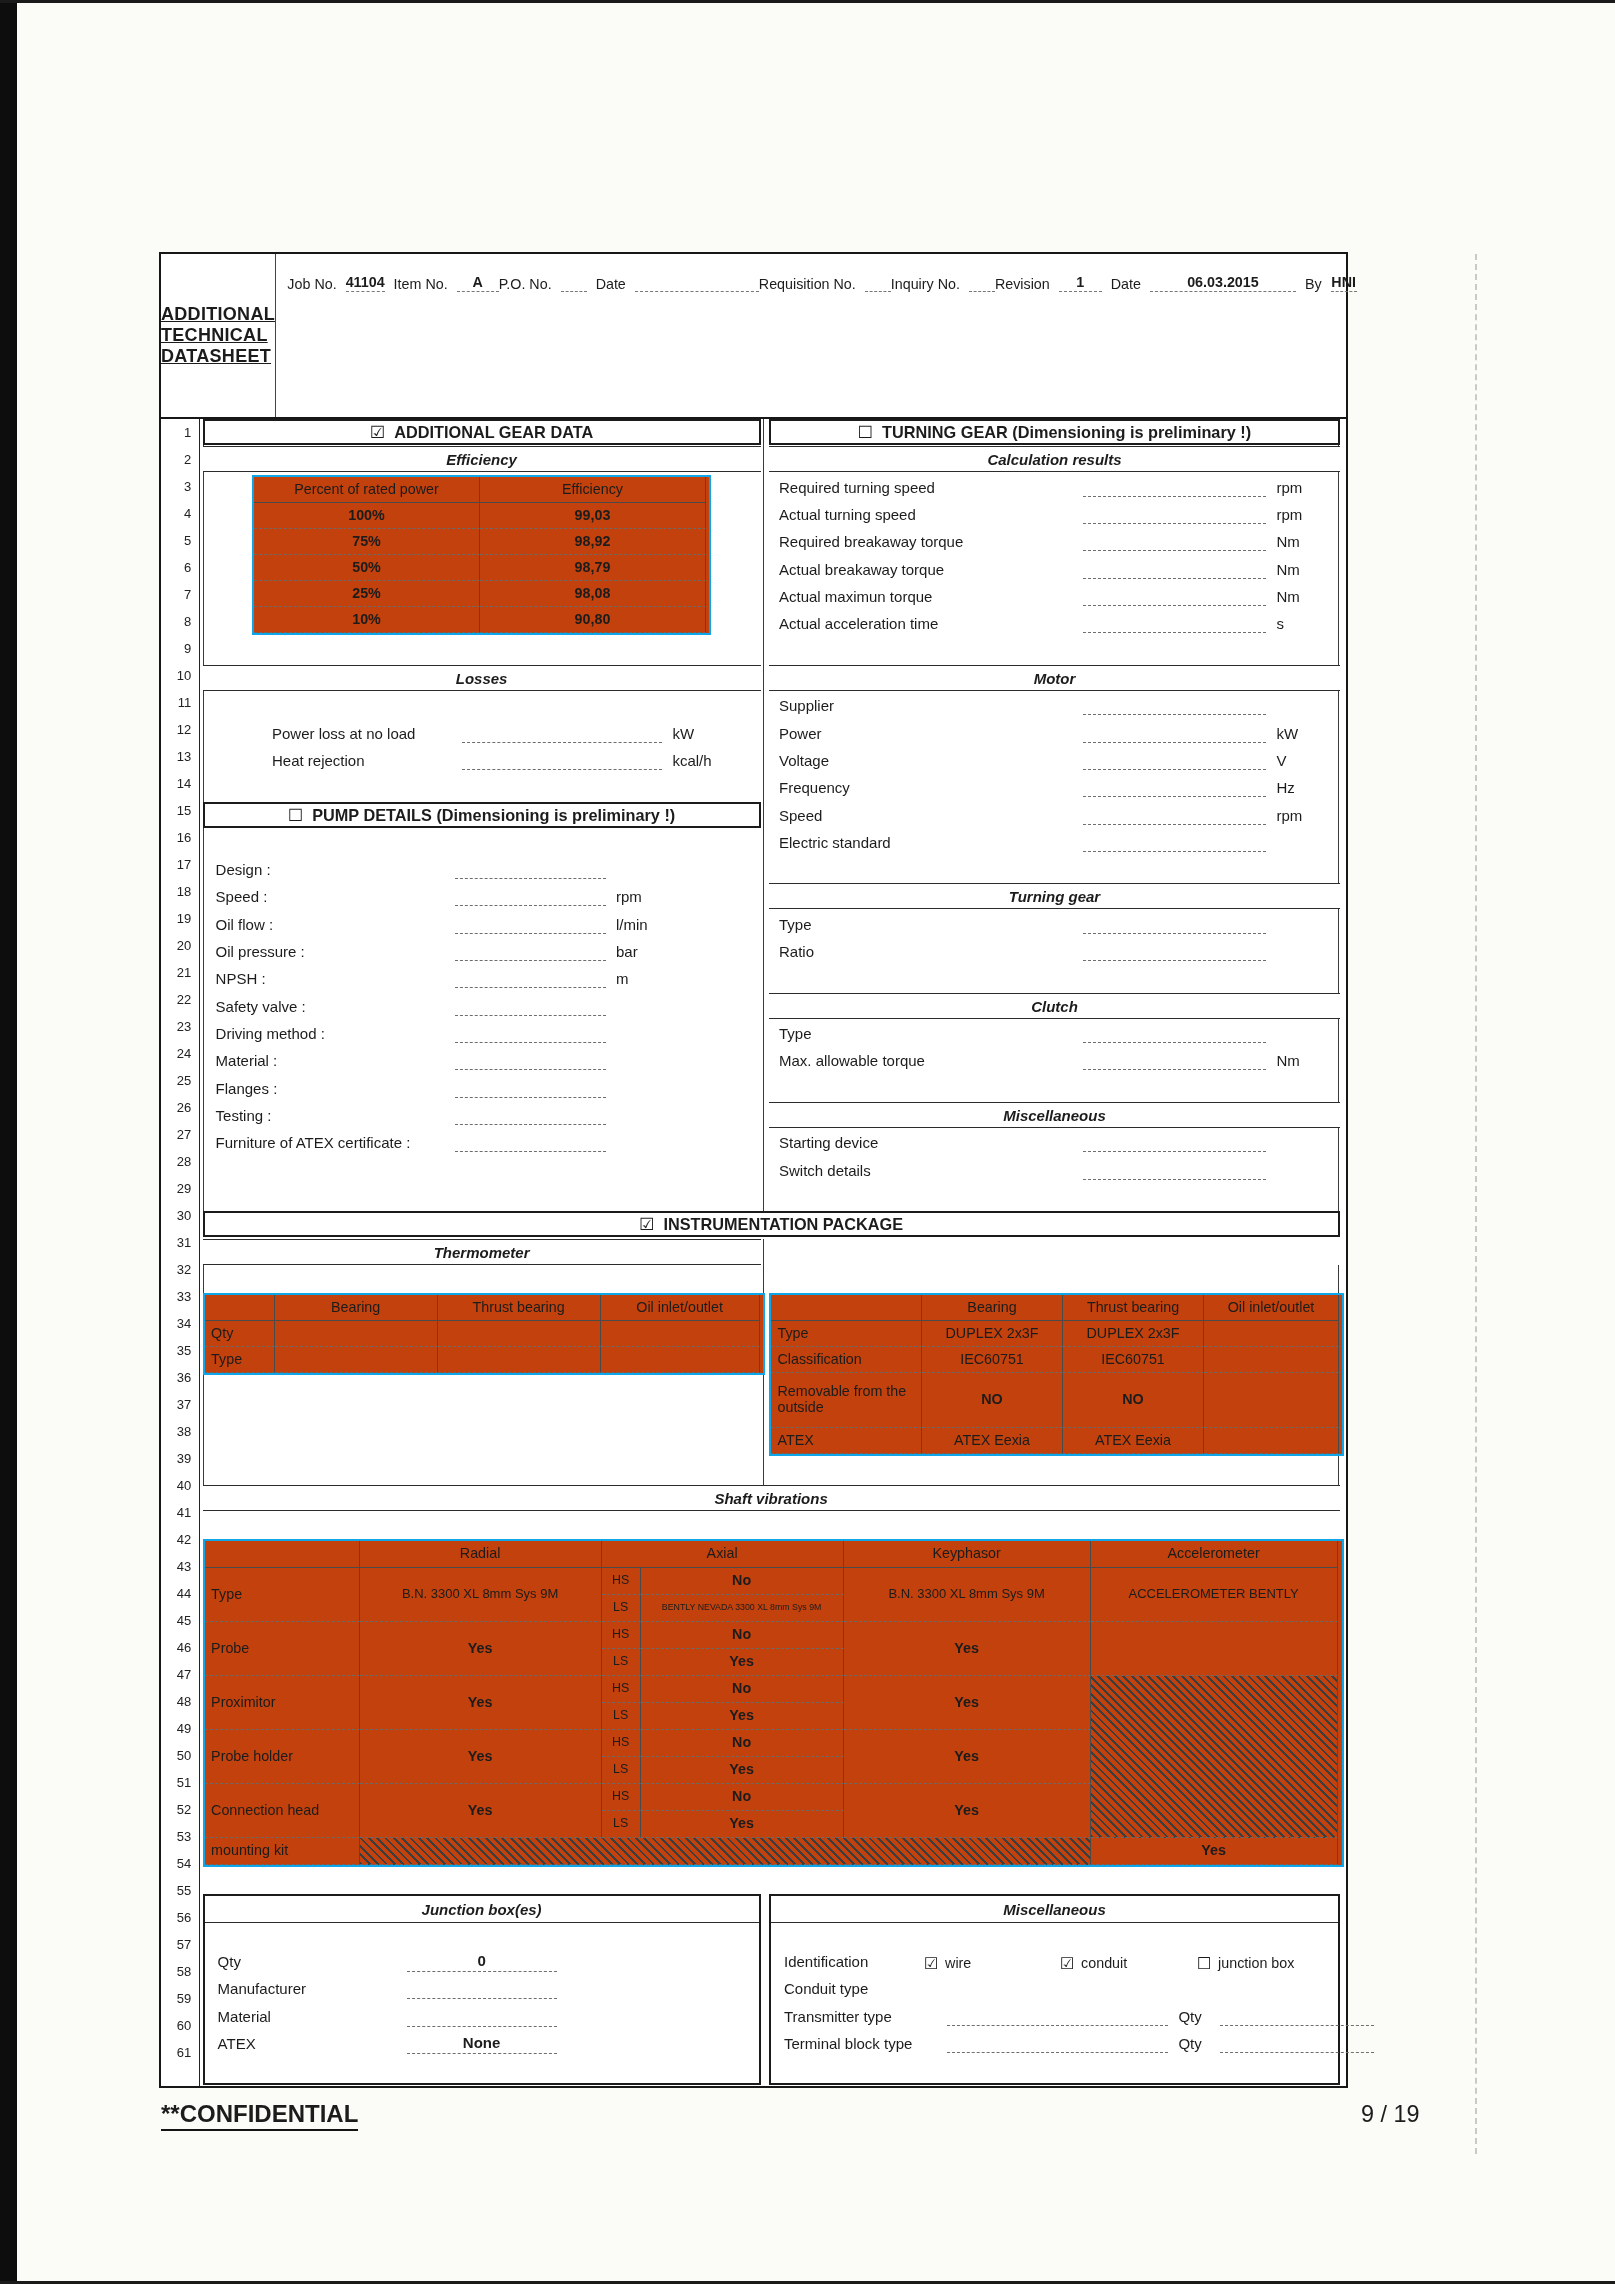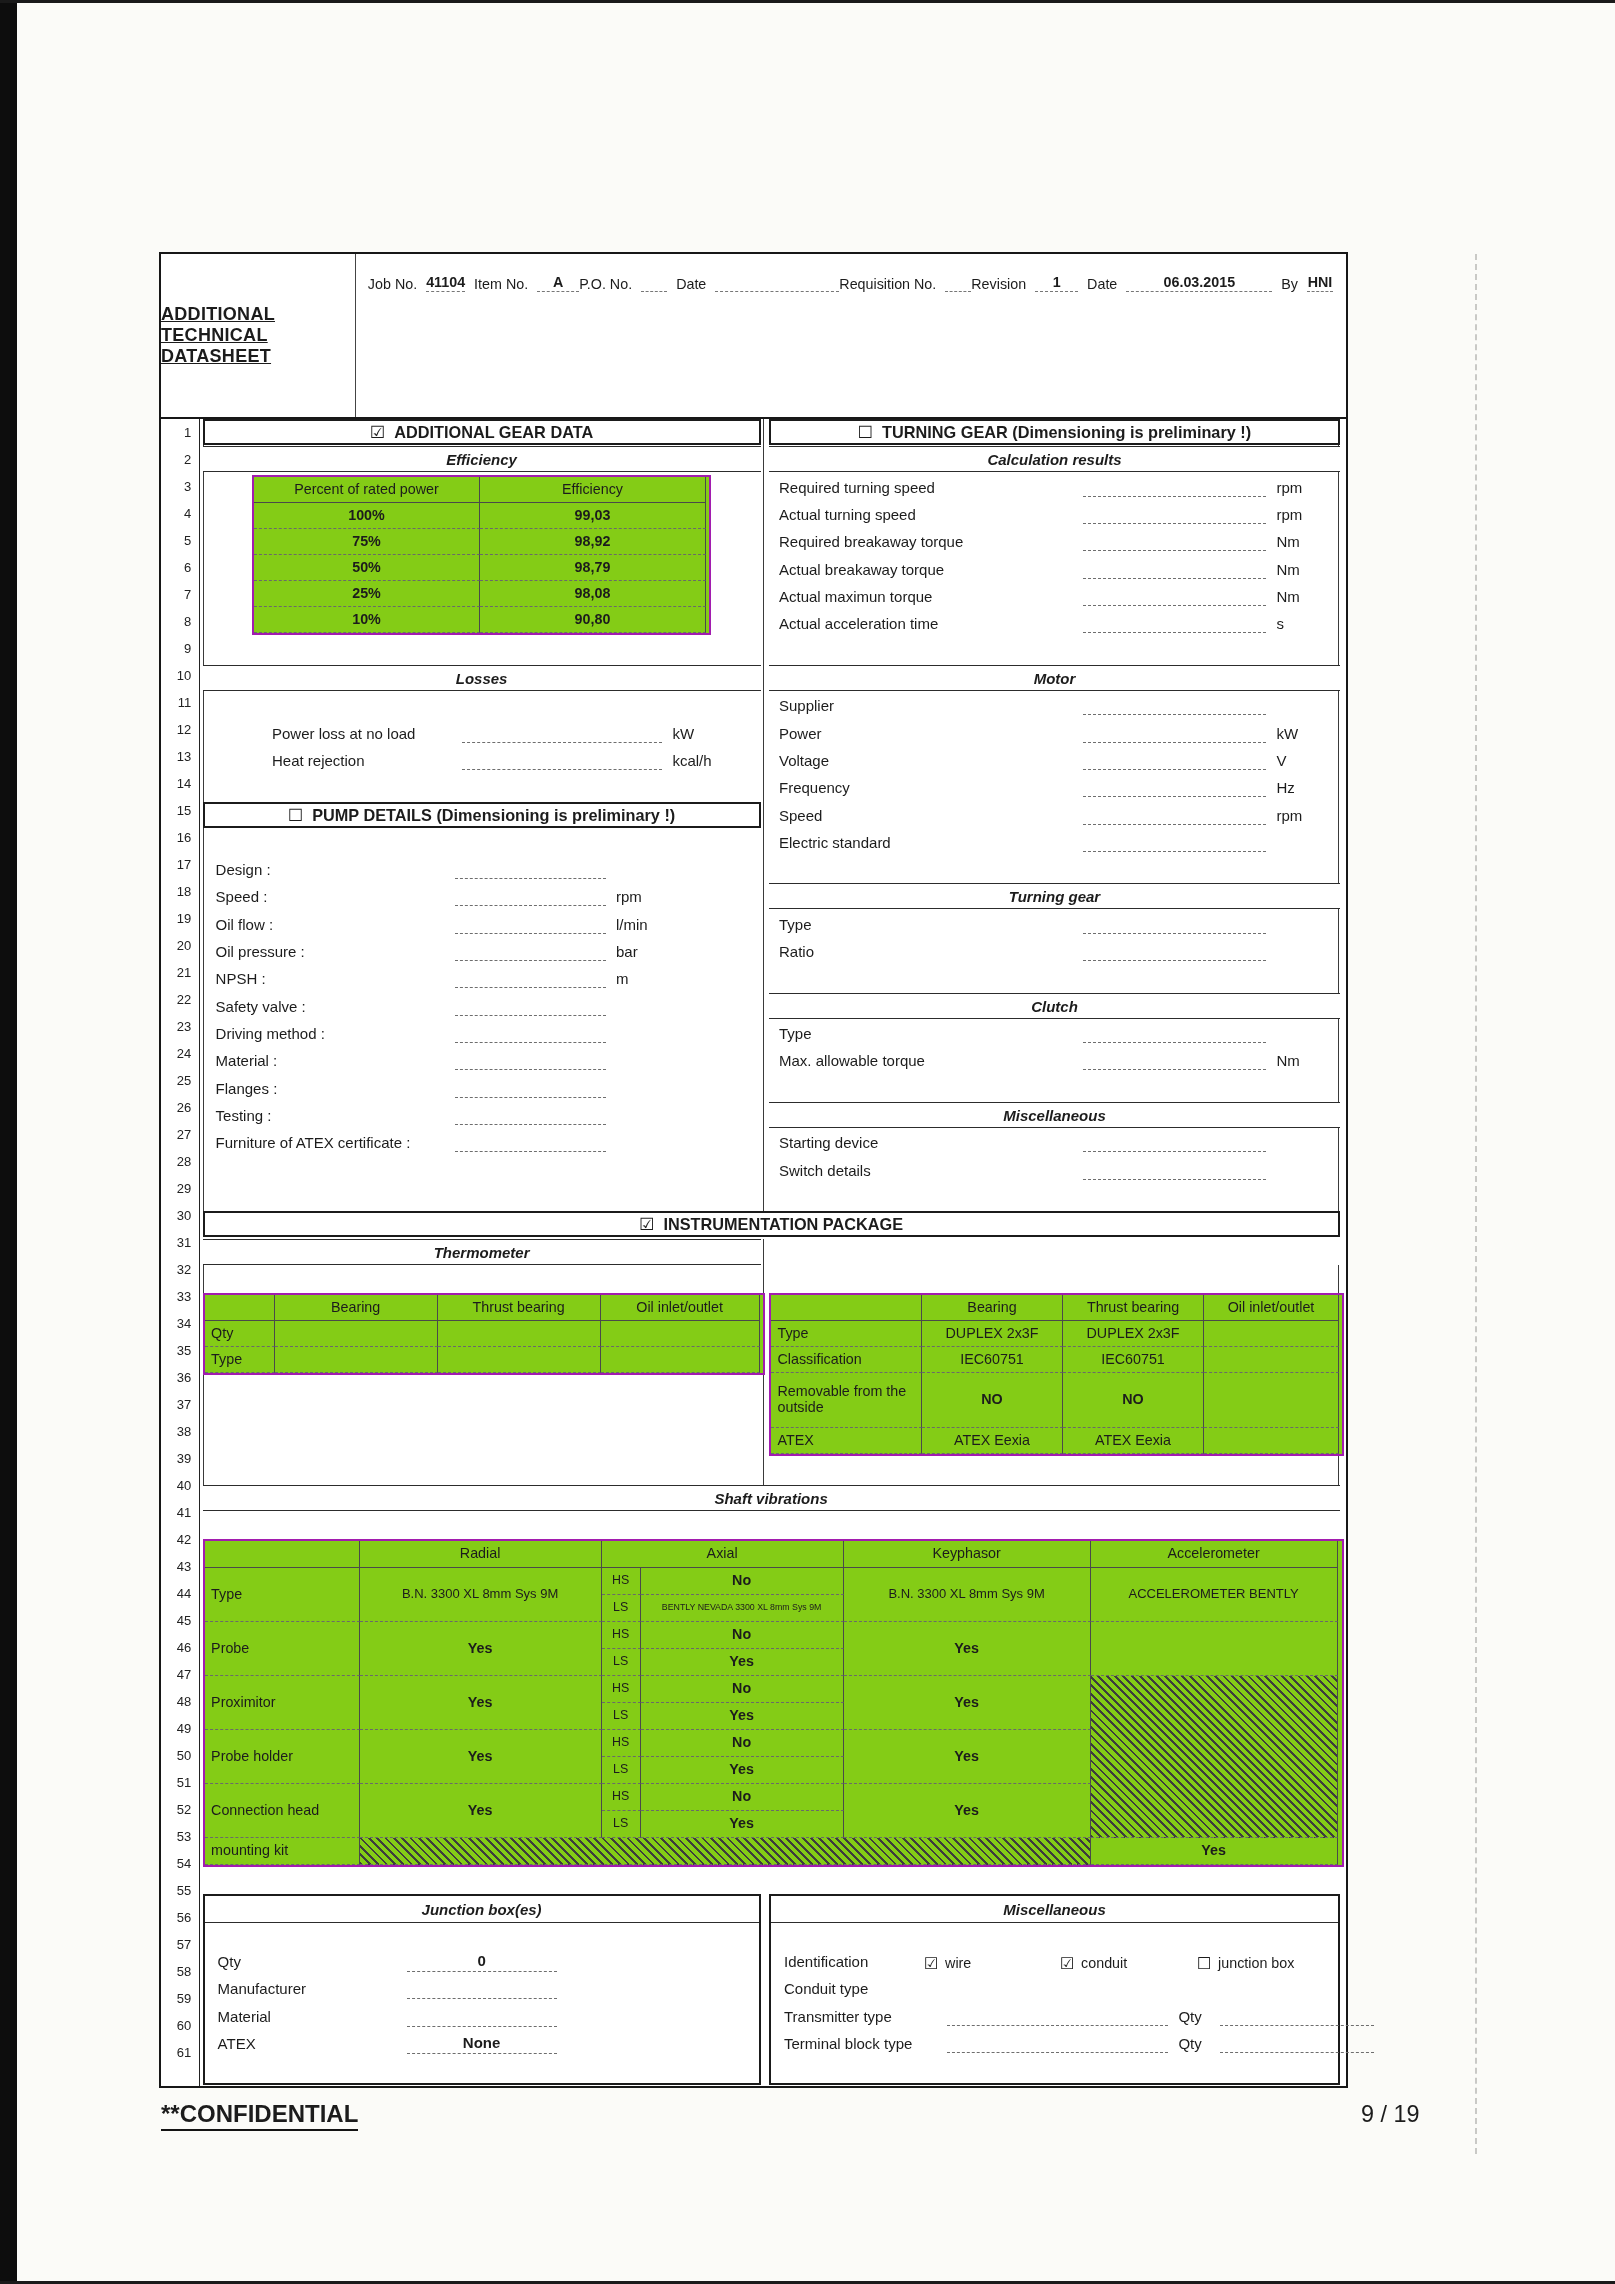--- a/index.html
+++ b/index.html
@@ -47,21 +47,21 @@
   .f .ln{border-bottom:1.3px dashed #6e6e6e;height:17px;align-self:center;}
   .f .un{padding-left:10.4px;white-space:nowrap;}
   .lnv{border-bottom:1.3px dashed #6e6e6e;text-align:center;font-weight:bold;height:19.5px;line-height:19.5px;align-self:center;}
   .gls{grid-template-columns:190px 200px 1fr;}
   .gl{grid-template-columns:239px 151px 1fr;}
   .gr{grid-template-columns:304px 183px 1fr;}
   .gj{grid-template-columns:189px 150px 1fr;}
   .gm{grid-template-columns:163px 221px 52px 154px;}
   .gc{grid-template-columns:163px 221px 1fr;}
 
-  .tbl{position:absolute;display:grid;border:2px solid #a21caf;background:#84cc16;}
+  .tbl{position:absolute;display:grid;border:2px solid #0ea5e9;background:#c2410c;}
   .c{border-right:1.3px solid #4a4a4a;border-bottom:1.3px dashed #6a6a6a;display:flex;align-items:center;justify-content:center;
      font-size:14.3px;overflow:hidden;text-align:center;line-height:1.1;}
   .thc{border-bottom:1.3px solid #4a4a4a;}
   .lc{justify-content:flex-start;padding-left:6.5px;text-align:left;}
   .bd{font-weight:bold;}
   .sm{font-size:12.4px;}
   .xs{font-size:8.8px;}
   .md{font-size:13px;}
   .hatch{background:repeating-linear-gradient(45deg,#3d3d3d 0 2px,transparent 2px 5.9px);}
 
@@ -97,20 +97,24 @@
           <span class="hval" style="width:42px"><b>A</b></span>
         </div>
         <div class="hrow">
           <span class="hlab">P.O. No.</span>
           <span class="hval grow"></span>
           <span class="hlab">Date</span>
           <span class="hval" style="width:124px"></span>
         </div>
         <div class="hrow">
           <span class="hlab">Requisition No.</span>
+          <span class="hval grow"></span>
+        </div>
+        <div class="hrow">
+          <span class="hlab">Inquiry No.</span>
           <span class="hval grow"></span>
         </div>
         <div class="hrow">
           <span class="hlab">Revision</span>
           <span class="hval" style="width:43px"><b>1</b></span>
           <span class="hlab">Date</span>
           <span class="hval" style="width:146px"><b>06.03.2015</b></span>
           <span class="hlab">By</span>
           <span class="hval grow"><b>HNI</b></span>
         </div>

